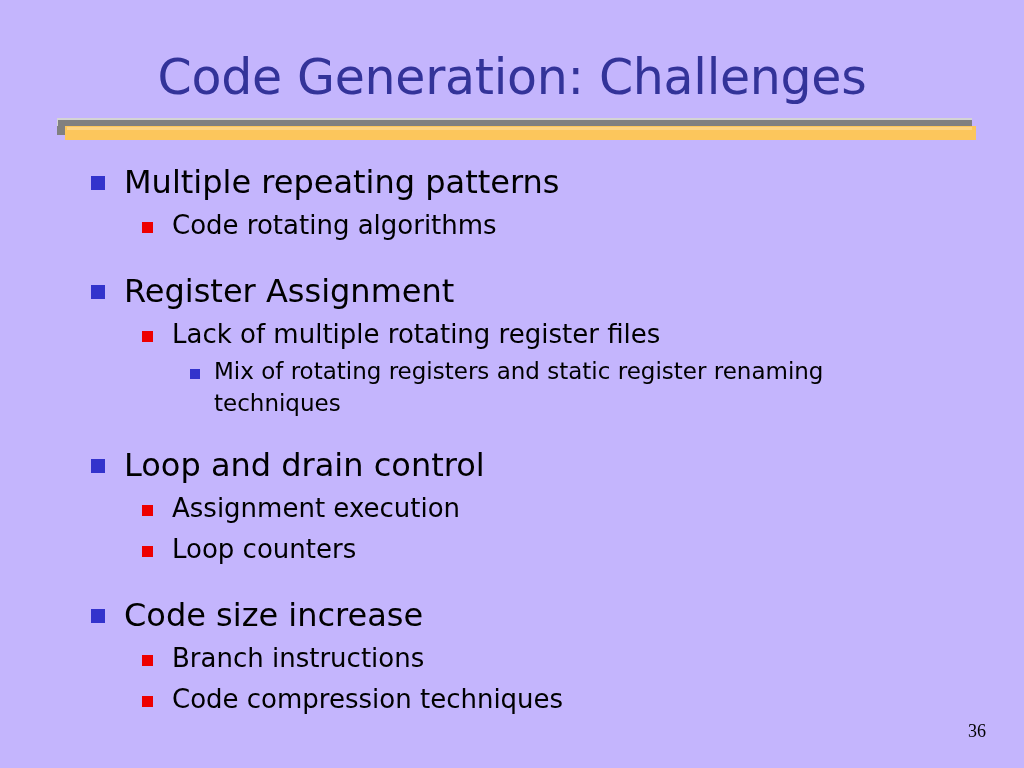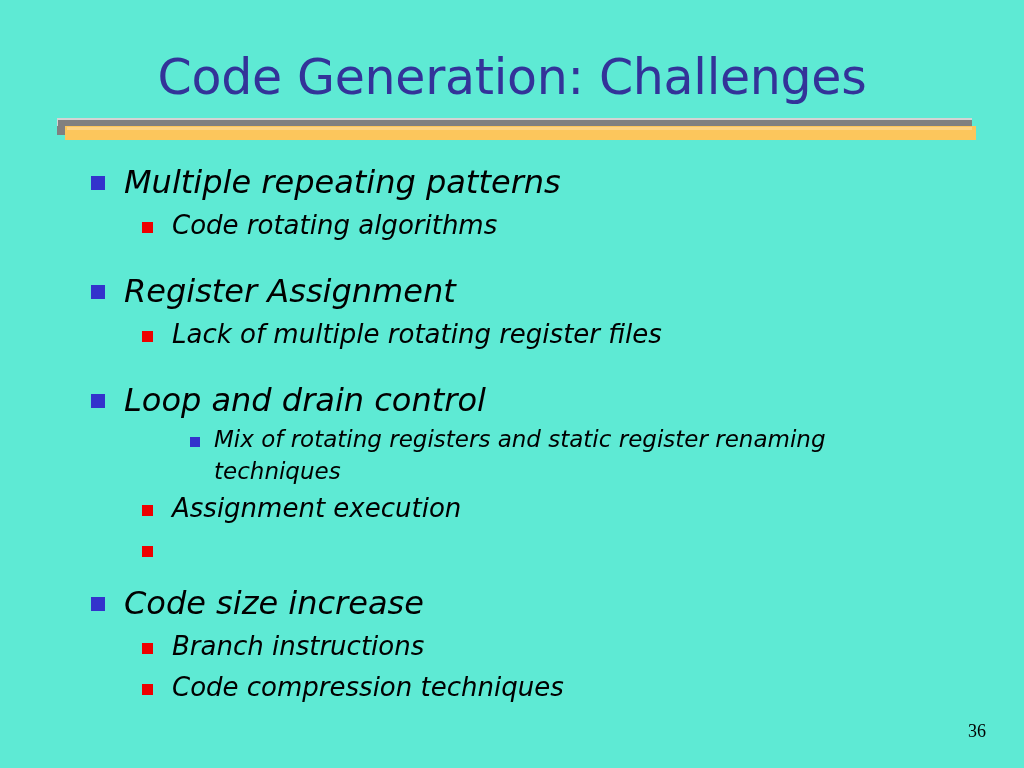--- a/index.html
+++ b/index.html
@@ -14,21 +14,21 @@
     overflow: hidden;
     font-family: "DejaVu Sans", "Liberation Sans", sans-serif;
     position: relative;
   }
 
   .slide {
     position: absolute;
     left: 0; top: 0;
     width: 1024px;
     height: 768px;
-    background: #5eead4;
+    background: #c4b5fd;
   }
 
   
   .title-area {
     position: absolute;
     left: 0;
     top: 48px;
     width: 1024px;
     height: 70px;
     text-align: center;
@@ -80,21 +80,20 @@
     height: 3px;
     background: #fdd484;
   }
 
   
   .body {
     position: absolute;
     left: 0;
     top: 160px;
     width: 880px;
-    font-style: italic;
   }
 
   .row {
     position: relative;
     display: flex;
     align-items: flex-start;
     color: #000000;
   }
 
   .bullet {
@@ -197,34 +196,35 @@
         <span class="row-text">Code rotating algorithms</span>
       </div>
       <div class="row lvl1 gap-top-1">
         <span class="bullet"></span>
         <span class="row-text">Register Assignment</span>
       </div>
       <div class="row lvl2">
         <span class="bullet"></span>
         <span class="row-text">Lack of multiple rotating register files</span>
       </div>
+      <div class="row lvl3">
+        <span class="bullet"></span>
+        <span class="row-text">Mix of rotating registers and static register renaming techniques</span>
+      </div>
       <div class="row lvl1 gap-top-1">
         <span class="bullet"></span>
         <span class="row-text">Loop and drain control</span>
       </div>
-      <div class="row lvl3">
-        <span class="bullet"></span>
-        <span class="row-text">Mix of rotating registers and static register renaming techniques</span>
-      </div>
       <div class="row lvl2">
         <span class="bullet"></span>
         <span class="row-text">Assignment execution</span>
       </div>
       <div class="row lvl2">
         <span class="bullet"></span>
+        <span class="row-text">Loop counters</span>
       </div>
       <div class="row lvl1 gap-top-1">
         <span class="bullet"></span>
         <span class="row-text">Code size increase</span>
       </div>
       <div class="row lvl2">
         <span class="bullet"></span>
         <span class="row-text">Branch instructions</span>
       </div>
       <div class="row lvl2">

